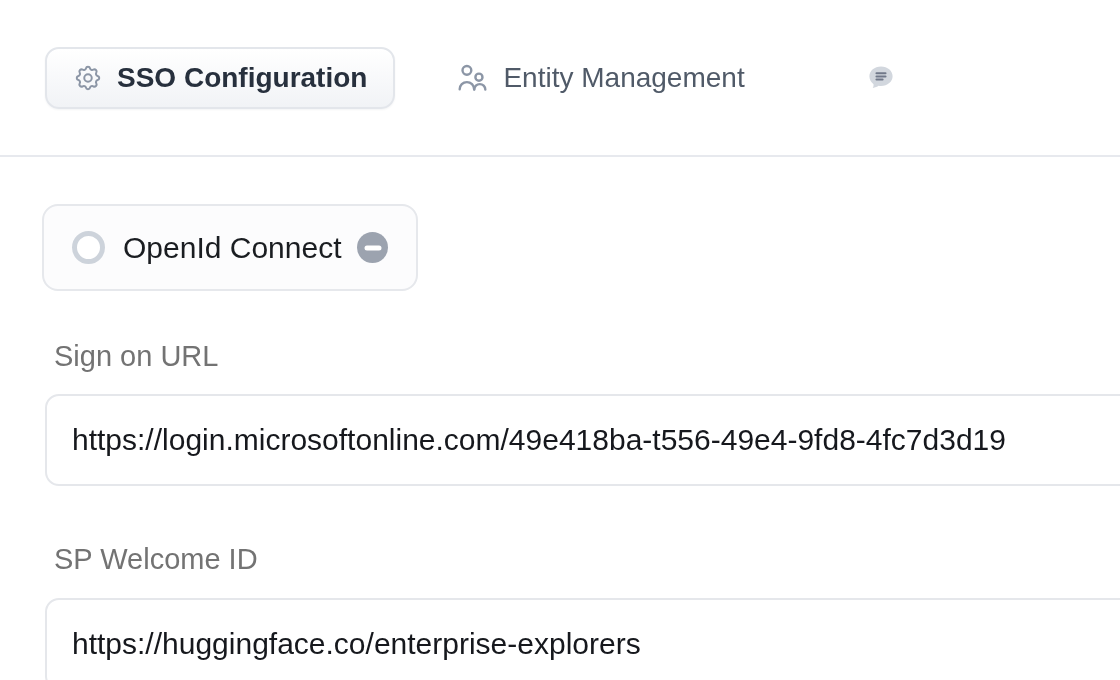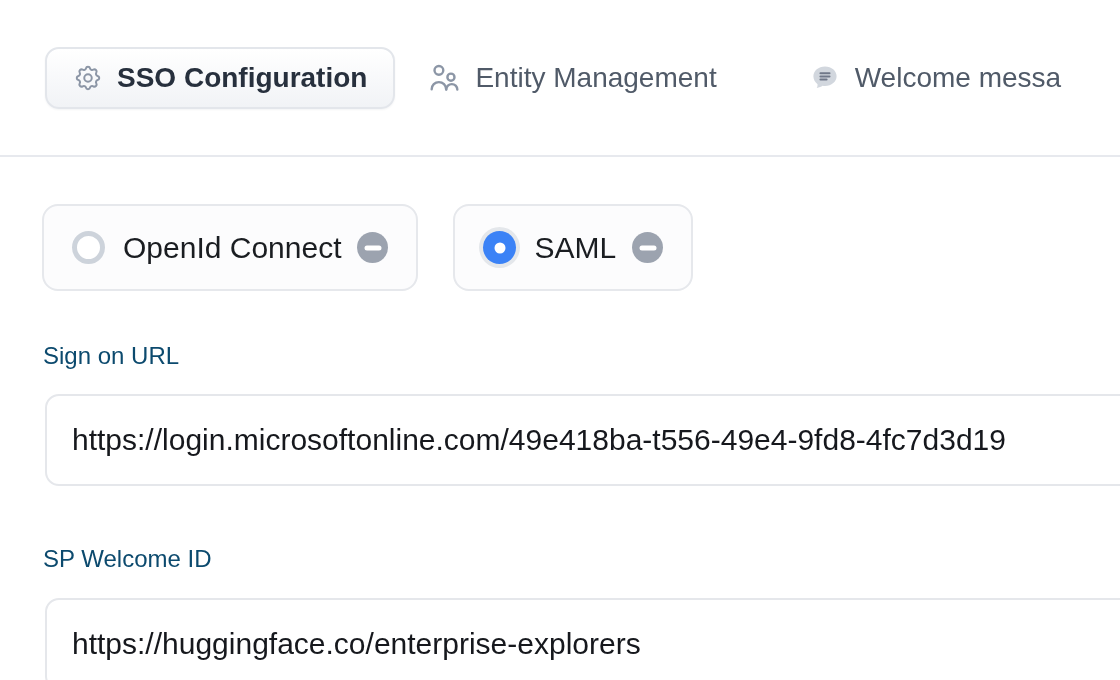--- a/index.html
+++ b/index.html
@@ -9,42 +9,42 @@
     font-family:"Liberation Sans", sans-serif;
     -webkit-font-smoothing:antialiased;
   }
 
   
   .tabbar {
     display:flex; align-items:center;
     height:157px;
     padding-left:45px;
     border-bottom:2px solid #E7E9EE;
-    gap:32px;
+    gap:60px;
     white-space:nowrap;
   }
   .tab {
     display:flex; align-items:center; gap:14px;
     font-size:28px; color:#505A68;
     cursor:pointer; flex:none;
   }
   .tab .tab-label { line-height:34px; }
   .tab.active {
     background:linear-gradient(180deg, #ffffff 0%, #F1F3F6 100%);
     border:2px solid #E3E6EB;
     border-radius:14px;
     padding:12px 26px;
     box-shadow:0 1px 2px rgba(20,30,50,0.05);
   }
   .tab.active .tab-label { font-weight:bold; color:#27303D; }
   .tab-welcome { margin-left:60px; }
   .icon { display:inline-flex; flex:none; }
 
   
-  .protocols { display:flex; gap:35px; margin:47px 0 0 42px; }
+  .protocols { display:flex; gap:20px; margin:47px 0 0 42px; }
   .protocol {
     height:87px;
     display:flex; align-items:center;
     padding:0 28px;
     border:2px solid #E6E8EC;
     border-radius:16px;
     background:#FCFCFD;
     cursor:pointer;
   }
   .protocol-label {
@@ -74,22 +74,22 @@
   .minus-badge::after {
     content:""; position:absolute;
     width:17px; height:5px; border-radius:3px;
     background:#ffffff;
     left:50%; top:50%; transform:translate(-50%,-50%);
   }
 
   
   .field-label {
     display:block;
-    font-size:24px; color:#0c4a6e;
-    margin-left:43px; line-height:34px;
+    font-size:29px; color:#737373;
+    margin-left:54px; line-height:34px;
   }
   .field-label.first { margin-top:48px; }
   .field-label.second { margin-top:56px; }
   .text-input {
     display:block;
     margin:21px 0 0 45px;
     width:1300px; height:92px;
     border:2px solid #E5E7EB;
     border-radius:14px;
     background:#ffffff;
@@ -131,38 +131,32 @@
     <span class="icon">
       <svg width="32" height="32" viewBox="0 0 24 24">
         <path fill="#D2D7DE" d="M12 3.4c4.9 0 8.7 3.3 8.7 7.3s-3.8 7.3-8.7 7.3c-.6 0-1.2-.05-1.8-.15-1 .65-2.5 1.45-4.4 1.65.55-.95.75-2 .6-2.9-1.9-1.35-3.1-3.45-3.1-5.9 0-4 3.8-7.3 8.7-7.3z"></path>
         <g stroke="#707889" stroke-width="1.5" stroke-linecap="round">
           <line x1="8.6" y1="8.4" x2="15.4" y2="8.4"></line>
           <line x1="8.6" y1="10.8" x2="15.4" y2="10.8"></line>
           <line x1="8.6" y1="13.2" x2="13.2" y2="13.2"></line>
         </g>
       </svg>
     </span>
-    <span class="tab-label">Welcome messa</span>
   </div>
 
 </div>
 
 <div class="protocols">
 
   <div class="protocol">
     <span class="radio"></span>
     <span class="protocol-label">OpenId Connect</span>
     <span class="minus-badge"></span>
   </div>
 
-  <div class="protocol">
-    <span class="radio selected"></span>
-    <span class="protocol-label">SAML</span>
-    <span class="minus-badge"></span>
-  </div>
 
 </div>
 
 <label class="field-label first">Sign on URL</label>
 <input class="text-input" type="text" value="https://login.microsoftonline.com/49e418ba-t556-49e4-9fd8-4fc7d3d19" style="">
 
 <label class="field-label second">SP Welcome ID</label>
 <input class="text-input second" type="text" value="https://huggingface.co/enterprise-explorers" style="">
 
 </body></html>

